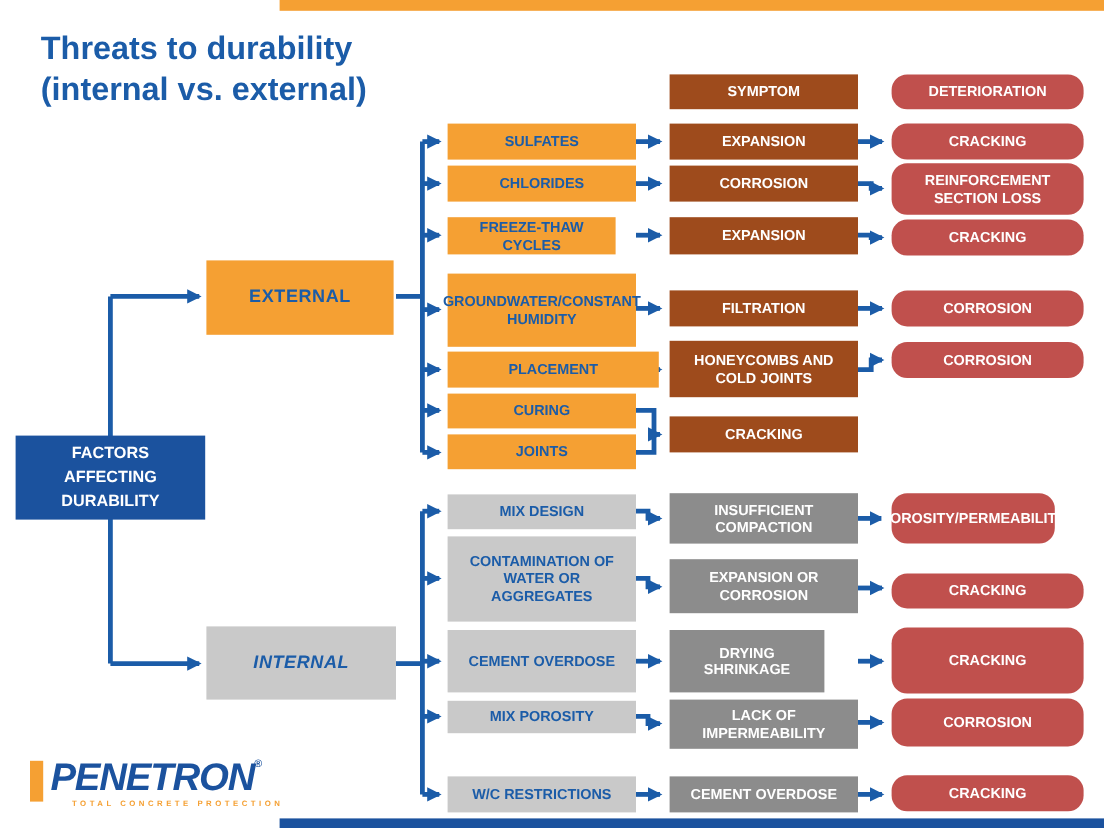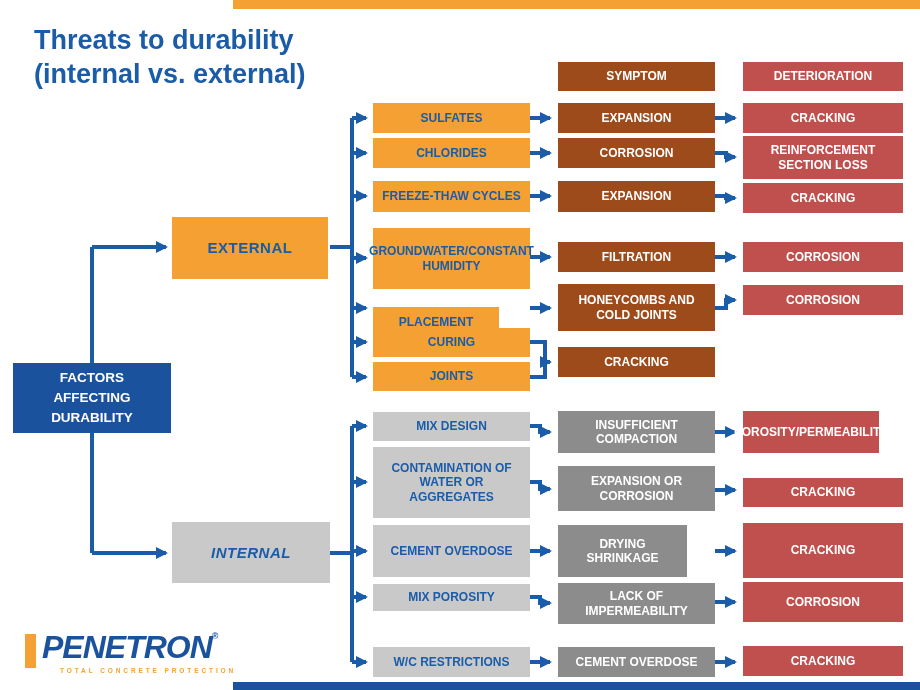--- a/index.html
+++ b/index.html
@@ -21,21 +21,21 @@
   #title{position:absolute;left:34px;top:24px;color:var(--blue);font-weight:bold;font-size:27px;line-height:1.25;}
   .box{
     position:absolute;display:flex;align-items:center;justify-content:center;
     text-align:center;font-weight:bold;font-size:12px;line-height:1.18;
     padding:2px 5px;box-sizing:border-box;overflow-wrap:break-word;
   }
   .orange{background:var(--orange);color:var(--blue);}
   .lgray{background:var(--lgray);color:var(--blue);}
   .brown{background:var(--brown);color:#fff;}
   .dgray{background:var(--dgray);color:#fff;}
-  .red{background:var(--red);color:#fff;}
+  .red{background:var(--red);color:#fff;border-radius:13px;}
   .navy{background:var(--navy);color:#fff;font-size:13.5px;line-height:1.5;padding:0 32px;}
   .branch{font-size:15px;letter-spacing:.5px;}
   #connectors{position:absolute;left:0;top:0;width:920px;height:690px;}
   #logo{position:absolute;left:25px;top:631px;}
   #logo .row{display:flex;align-items:flex-start;}
   #logo .bar{width:11px;height:34px;background:var(--orange);margin-right:6px;margin-top:3px;}
   #logo .word{color:var(--navy);font-weight:bold;font-size:32px;letter-spacing:-1px;line-height:1.05;font-style:italic;}
   #logo .reg{color:var(--navy);font-size:9px;font-weight:bold;vertical-align:top;}
   #logo .tagline{color:var(--orange);font-weight:bold;font-size:6.5px;letter-spacing:2.9px;margin-top:2px;margin-left:18px;white-space:nowrap;}
 </style>
@@ -119,29 +119,29 @@
   <div class="box lgray branch" style="left:172px;top:522px;width:158px;height:61px;font-style:italic;">INTERNAL</div>
 
   <div class="box orange" style="left:373px;top:103px;width:157px;height:30px;">SULFATES</div>
   <div class="box brown" style="left:558px;top:103px;width:157px;height:30px;">EXPANSION</div>
   <div class="box red" style="left:743px;top:103px;width:160px;height:30px;">CRACKING</div>
 
   <div class="box orange" style="left:373px;top:138px;width:157px;height:30px;">CHLORIDES</div>
   <div class="box brown" style="left:558px;top:138px;width:157px;height:30px;">CORROSION</div>
   <div class="box red" style="left:743px;top:136px;width:160px;height:43px;">REINFORCEMENT SECTION LOSS</div>
 
-  <div class="box orange" style="left:373px;top:181px;width:157px;height:31px;">FREEZE-THAW CYCLES</div>
+  <div class="box orange" style="left:373px;top:181px;width:140px;height:31px;">FREEZE-THAW CYCLES</div>
   <div class="box brown" style="left:558px;top:181px;width:157px;height:31px;">EXPANSION</div>
   <div class="box red" style="left:743px;top:183px;width:160px;height:30px;">CRACKING</div>
 
   <div class="box orange" style="left:373px;top:228px;width:157px;height:61px;">GROUNDWATER/CONSTANT HUMIDITY</div>
   <div class="box brown" style="left:558px;top:242px;width:157px;height:30px;">FILTRATION</div>
   <div class="box red" style="left:743px;top:242px;width:160px;height:30px;">CORROSION</div>
 
-  <div class="box orange" style="left:373px;top:307px;width:126px;height:30px;">PLACEMENT</div>
+  <div class="box orange" style="left:373px;top:293px;width:176px;height:30px;">PLACEMENT</div>
   <div class="box brown" style="left:558px;top:284px;width:157px;height:47px;">HONEYCOMBS AND COLD JOINTS</div>
   <div class="box red" style="left:743px;top:285px;width:160px;height:30px;">CORROSION</div>
 
   <div class="box orange" style="left:373px;top:328px;width:157px;height:29px;">CURING</div>
   <div class="box orange" style="left:373px;top:362px;width:157px;height:29px;">JOINTS</div>
   <div class="box brown" style="left:558px;top:347px;width:157px;height:30px;">CRACKING</div>
 
   <div class="box lgray" style="left:373px;top:412px;width:157px;height:29px;">MIX DESIGN</div>
   <div class="box dgray" style="left:558px;top:411px;width:157px;height:42px;">INSUFFICIENT COMPACTION</div>
   <div class="box red" style="left:743px;top:411px;width:136px;height:42px;">POROSITY/PERMEABILITY</div>

